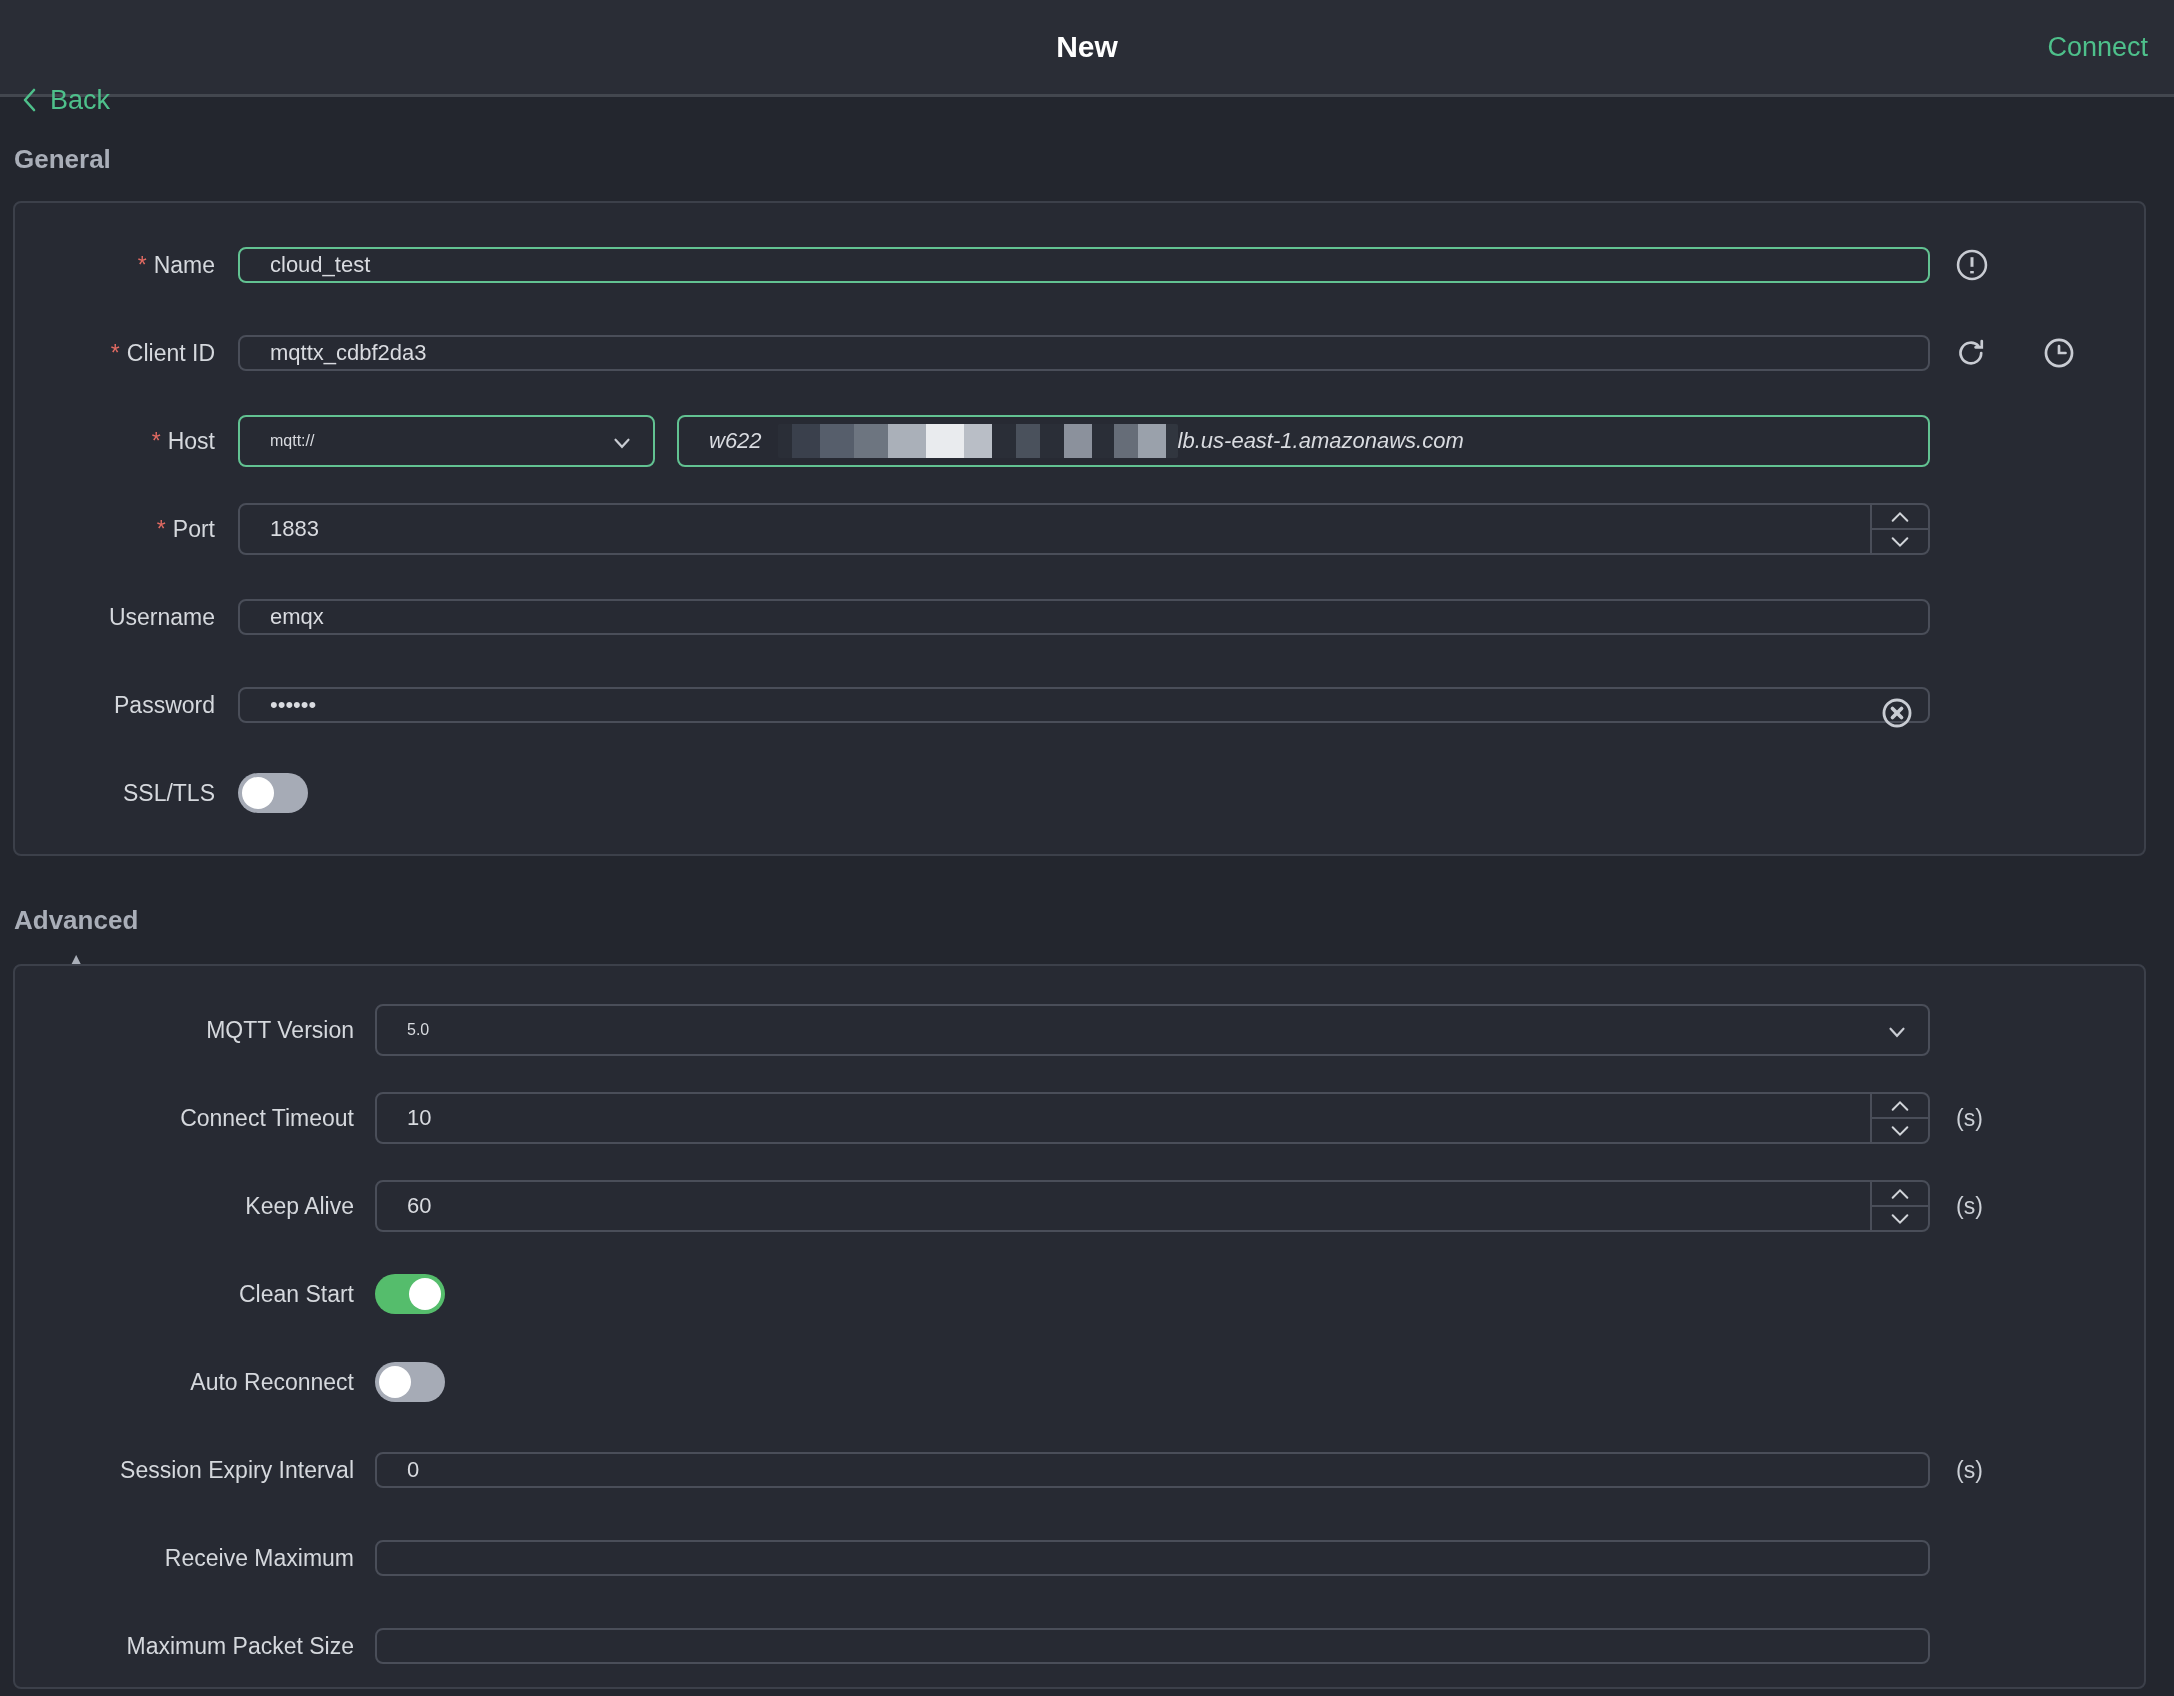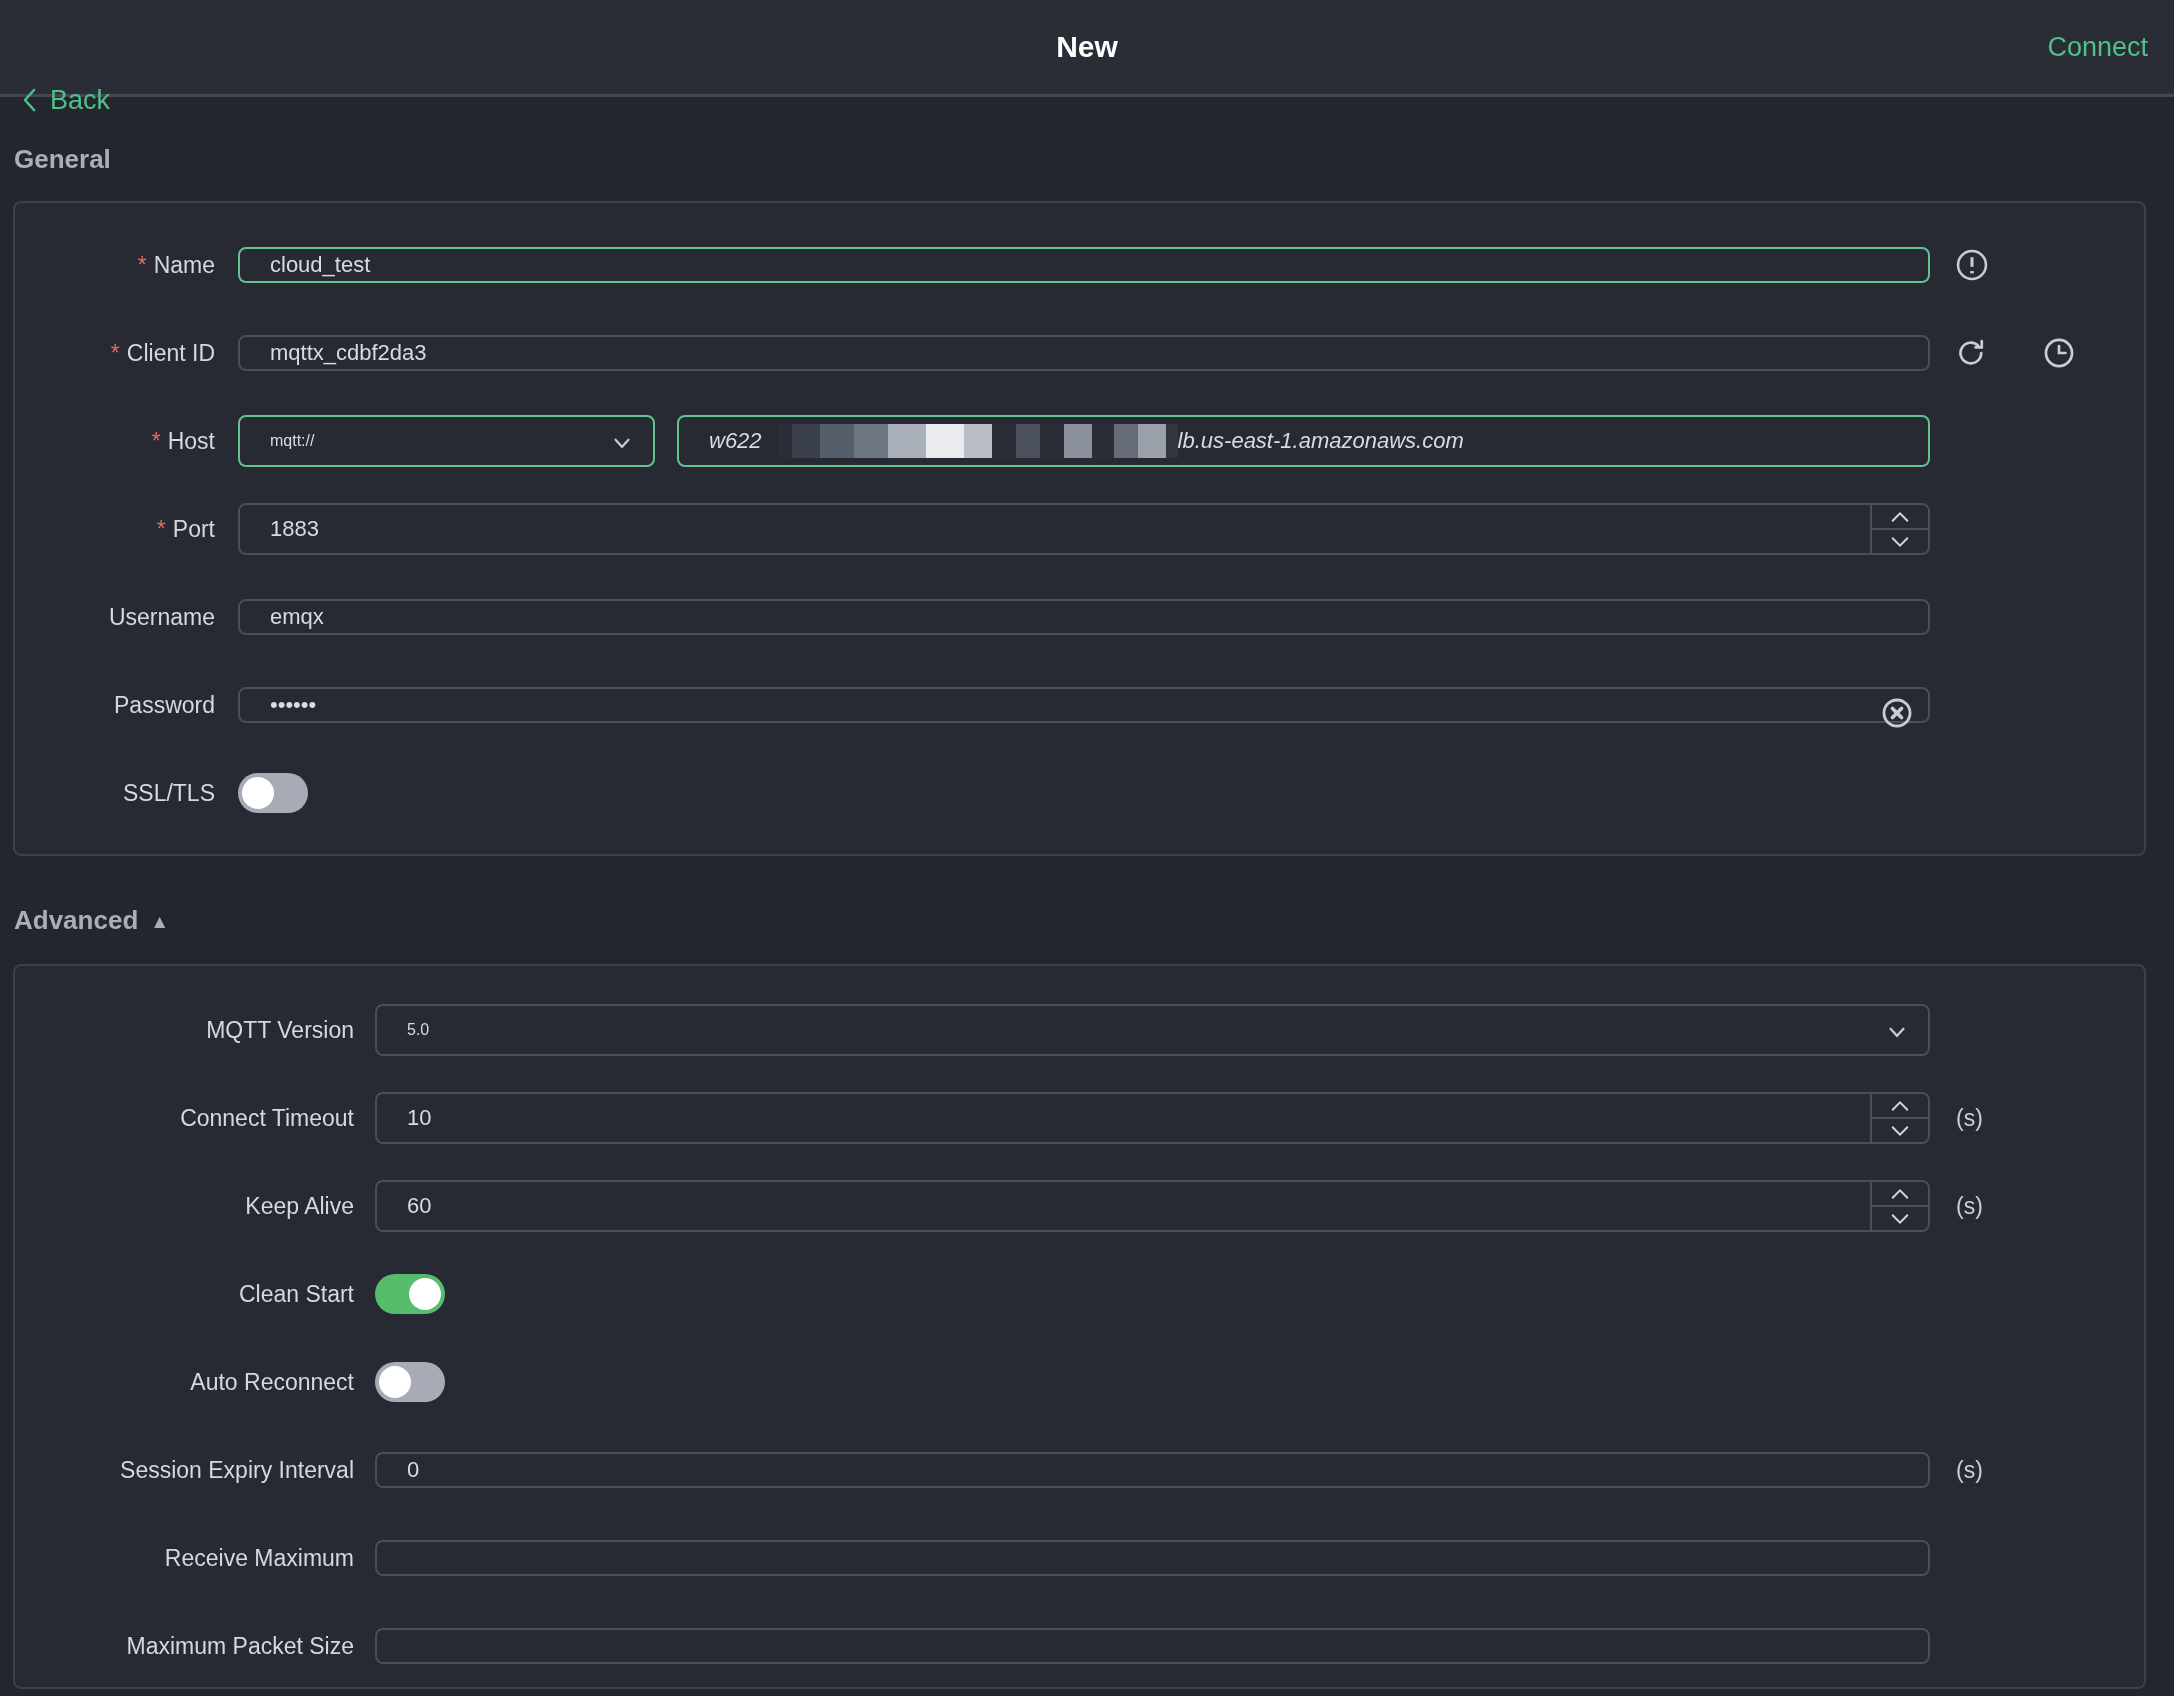--- a/index.html
+++ b/index.html
@@ -30,21 +30,21 @@
         gap:8px;color:var(--accent-green);font-size:27px;cursor:pointer;margin-top:43px;}
   .page-title{position:absolute;left:0;right:0;top:0;height:94px;display:flex;
         align-items:center;justify-content:center;color:#ffffff;font-size:30px;font-weight:bold;}
   .connect{position:absolute;right:26px;top:0;height:94px;display:flex;align-items:center;
         color:var(--accent-green);font-size:27px;cursor:pointer;}
 
   
   .section-title{position:absolute;left:14px;font-size:26px;font-weight:bold;
         color:var(--section-color);display:flex;align-items:center;gap:12px;}
   #general-title{top:144px;}
-  #advanced-title{top:905px;cursor:pointer;}
+  #advanced-title{top:905px;cursor:pointer;flex-direction:column;}
   .collapse-glyph{font-size:19px;position:relative;top:1px;}
 
   
   .panel{position:absolute;left:13px;width:2133px;background:var(--panel-bg);
         border:2px solid var(--panel-border);border-radius:8px;}
   #general-panel{top:201px;height:655px;padding-top:18px;}
   #advanced-panel{top:964px;height:725px;padding-top:20px;}
 
   .row{height:88px;display:flex;align-items:center;}
   .lbl{width:200px;text-align:right;font-size:23px;color:var(--label-color);flex:none;

